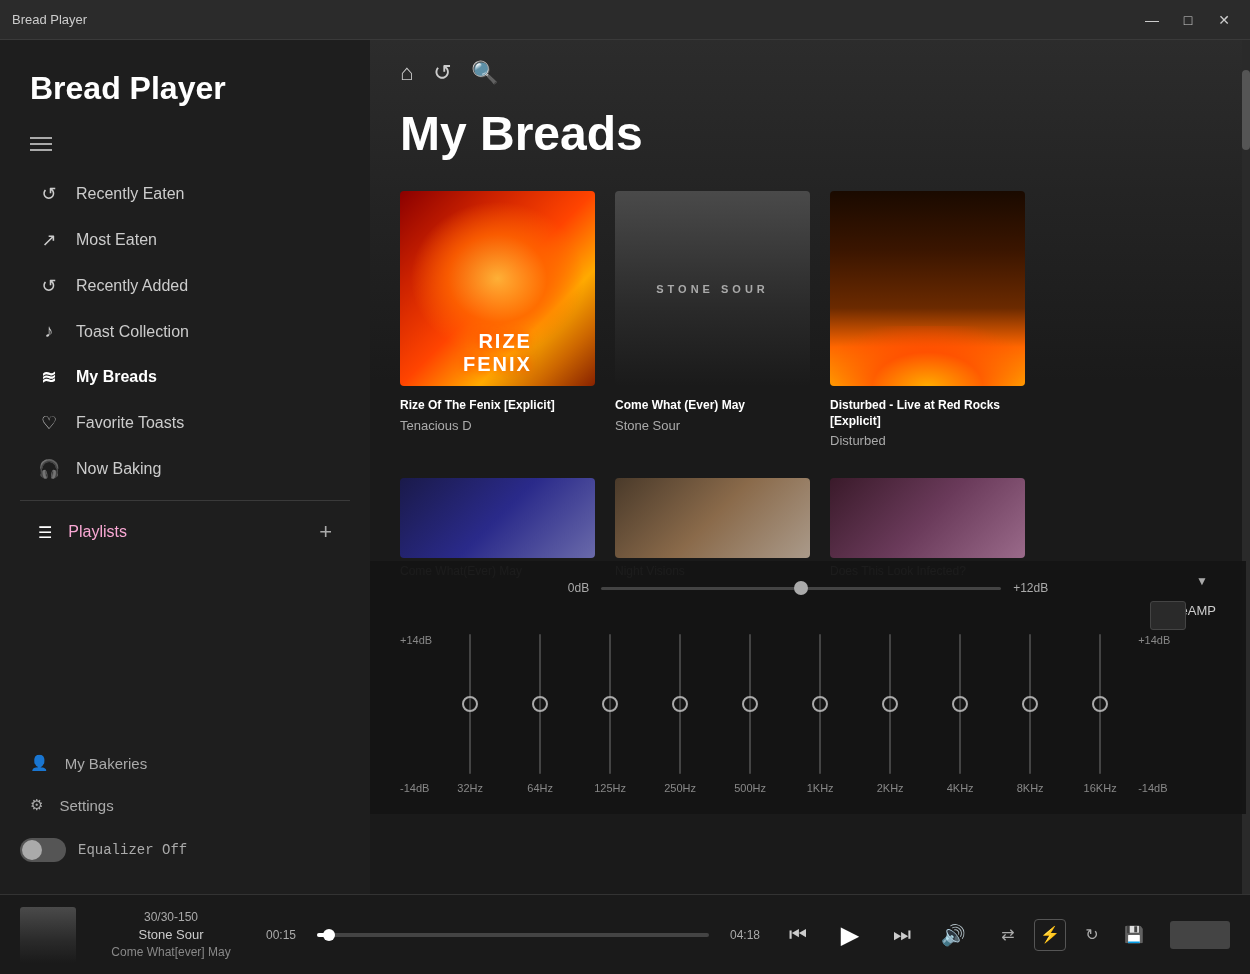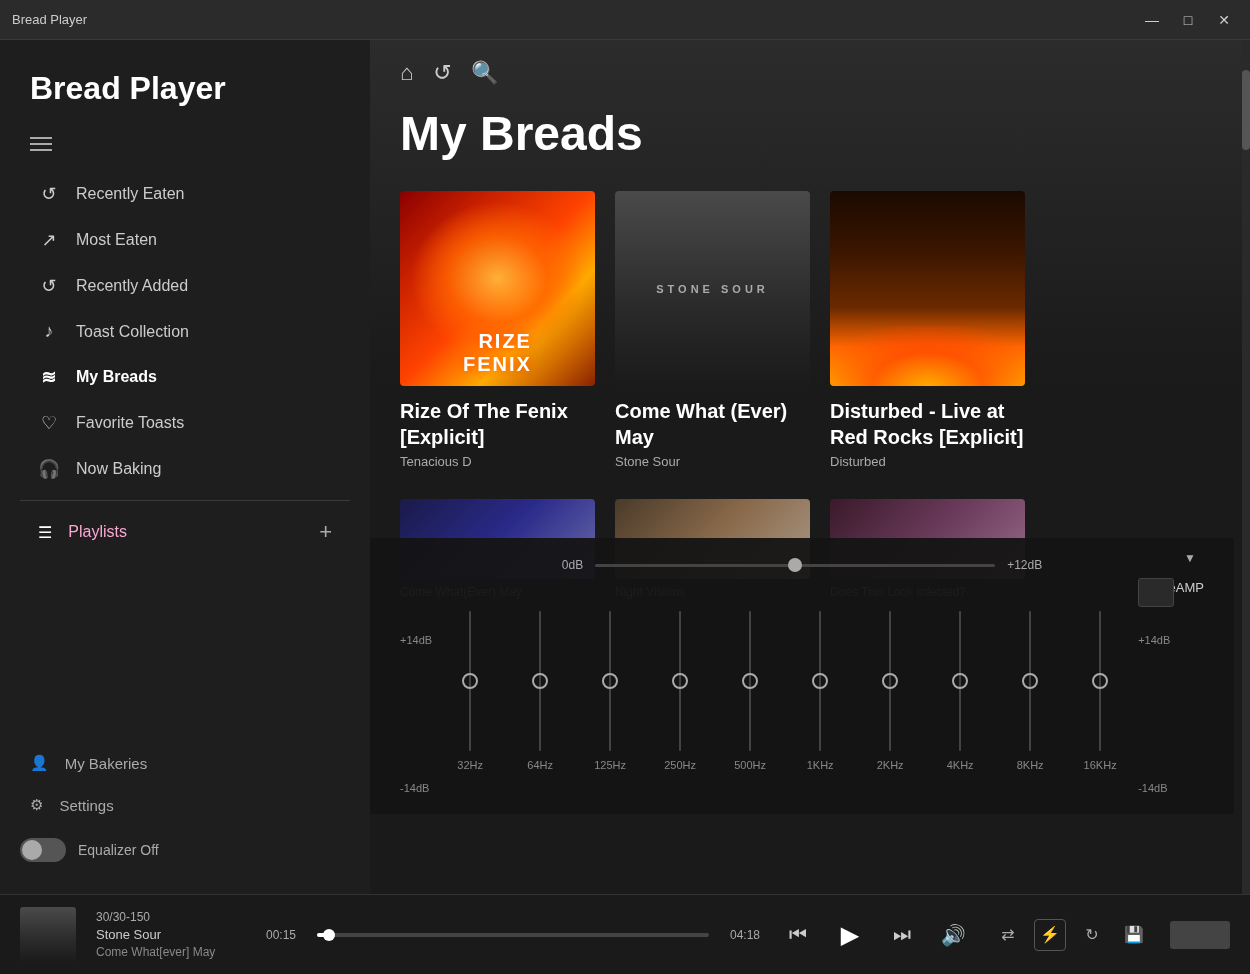--- a/index.html
+++ b/index.html
@@ -150,20 +150,21 @@
       cursor: pointer;
       color: #aaa;
       font-size: 15px;
     }
 
     .equalizer-toggle {
       display: flex;
       align-items: center;
       gap: 12px;
       padding: 12px 20px;
+      font-family: Liberation Mono, monospace;
     }
     .toggle-switch {
       width: 46px;
       height: 24px;
       background: #555;
       border-radius: 12px;
       position: relative;
       cursor: pointer;
     }
     .toggle-knob {
@@ -277,21 +278,21 @@
     .art-disturbed-stage {
       position: absolute;
       bottom: 0;
       width: 100%;
       height: 60px;
       background: radial-gradient(ellipse at bottom, #ffaa00 0%, #ff4400 40%, transparent 80%);
       opacity: 0.7;
     }
 
     .album-title {
-      font-size: 20px;
+      font-size: 12px;
       font-weight: 600;
       color: #fff;
       margin-bottom: 4px;
       line-height: 1.3;
     }
     .album-artist {
       font-size: 13px;
       color: #aaa;
     }
 
@@ -360,20 +361,21 @@
       background: linear-gradient(180deg, #4a4a4a 0%, #2a2a2a 60%, #1a1a1a 100%);
       flex-shrink: 0;
       overflow: hidden;
     }
 
     .now-playing-info {
       display: flex;
       flex-direction: column;
       gap: 3px;
       min-width: 150px;
+      text-align: center;
     }
     .now-playing-count { font-size: 12px; color: #aaa; }
     .now-playing-artist { font-size: 13px; color: #ccc; }
     .now-playing-title { font-size: 12px; color: #888; }
 
     .progress-section {
       flex: 1;
       display: flex;
       align-items: center;
       gap: 21px;
@@ -447,21 +449,21 @@
       color: #fff;
       border: 1px solid #555;
       border-radius: 4px;
     }
 
     
     .equalizer-overlay {
       position: absolute;
       bottom: 80px;
       left: 0;
-      right: 16px;
+      right: 4px;
       background: rgba(20,20,20,0.95);
       padding: 20px 30px 20px;
       z-index: 10;
     }
 
     .preamp-row {
       display: flex;
       align-items: center;
       gap: 12px;
       margin-bottom: 8px;
@@ -549,21 +551,20 @@
     }
 
     .eq-side-labels {
       display: flex;
       flex-direction: column;
       justify-content: space-between;
       height: 140px;
       font-size: 11px;
       color: #888;
       padding-top: 0;
-      margin-top: 23px;
     }
   </style>
 </head>
 <body>
 
 <div class="title-bar">
   <span class="title-bar-title">Bread Player</span>
   <div class="title-bar-controls">
     <button class="title-bar-btn">—</button>
     <button class="title-bar-btn">□</button>

